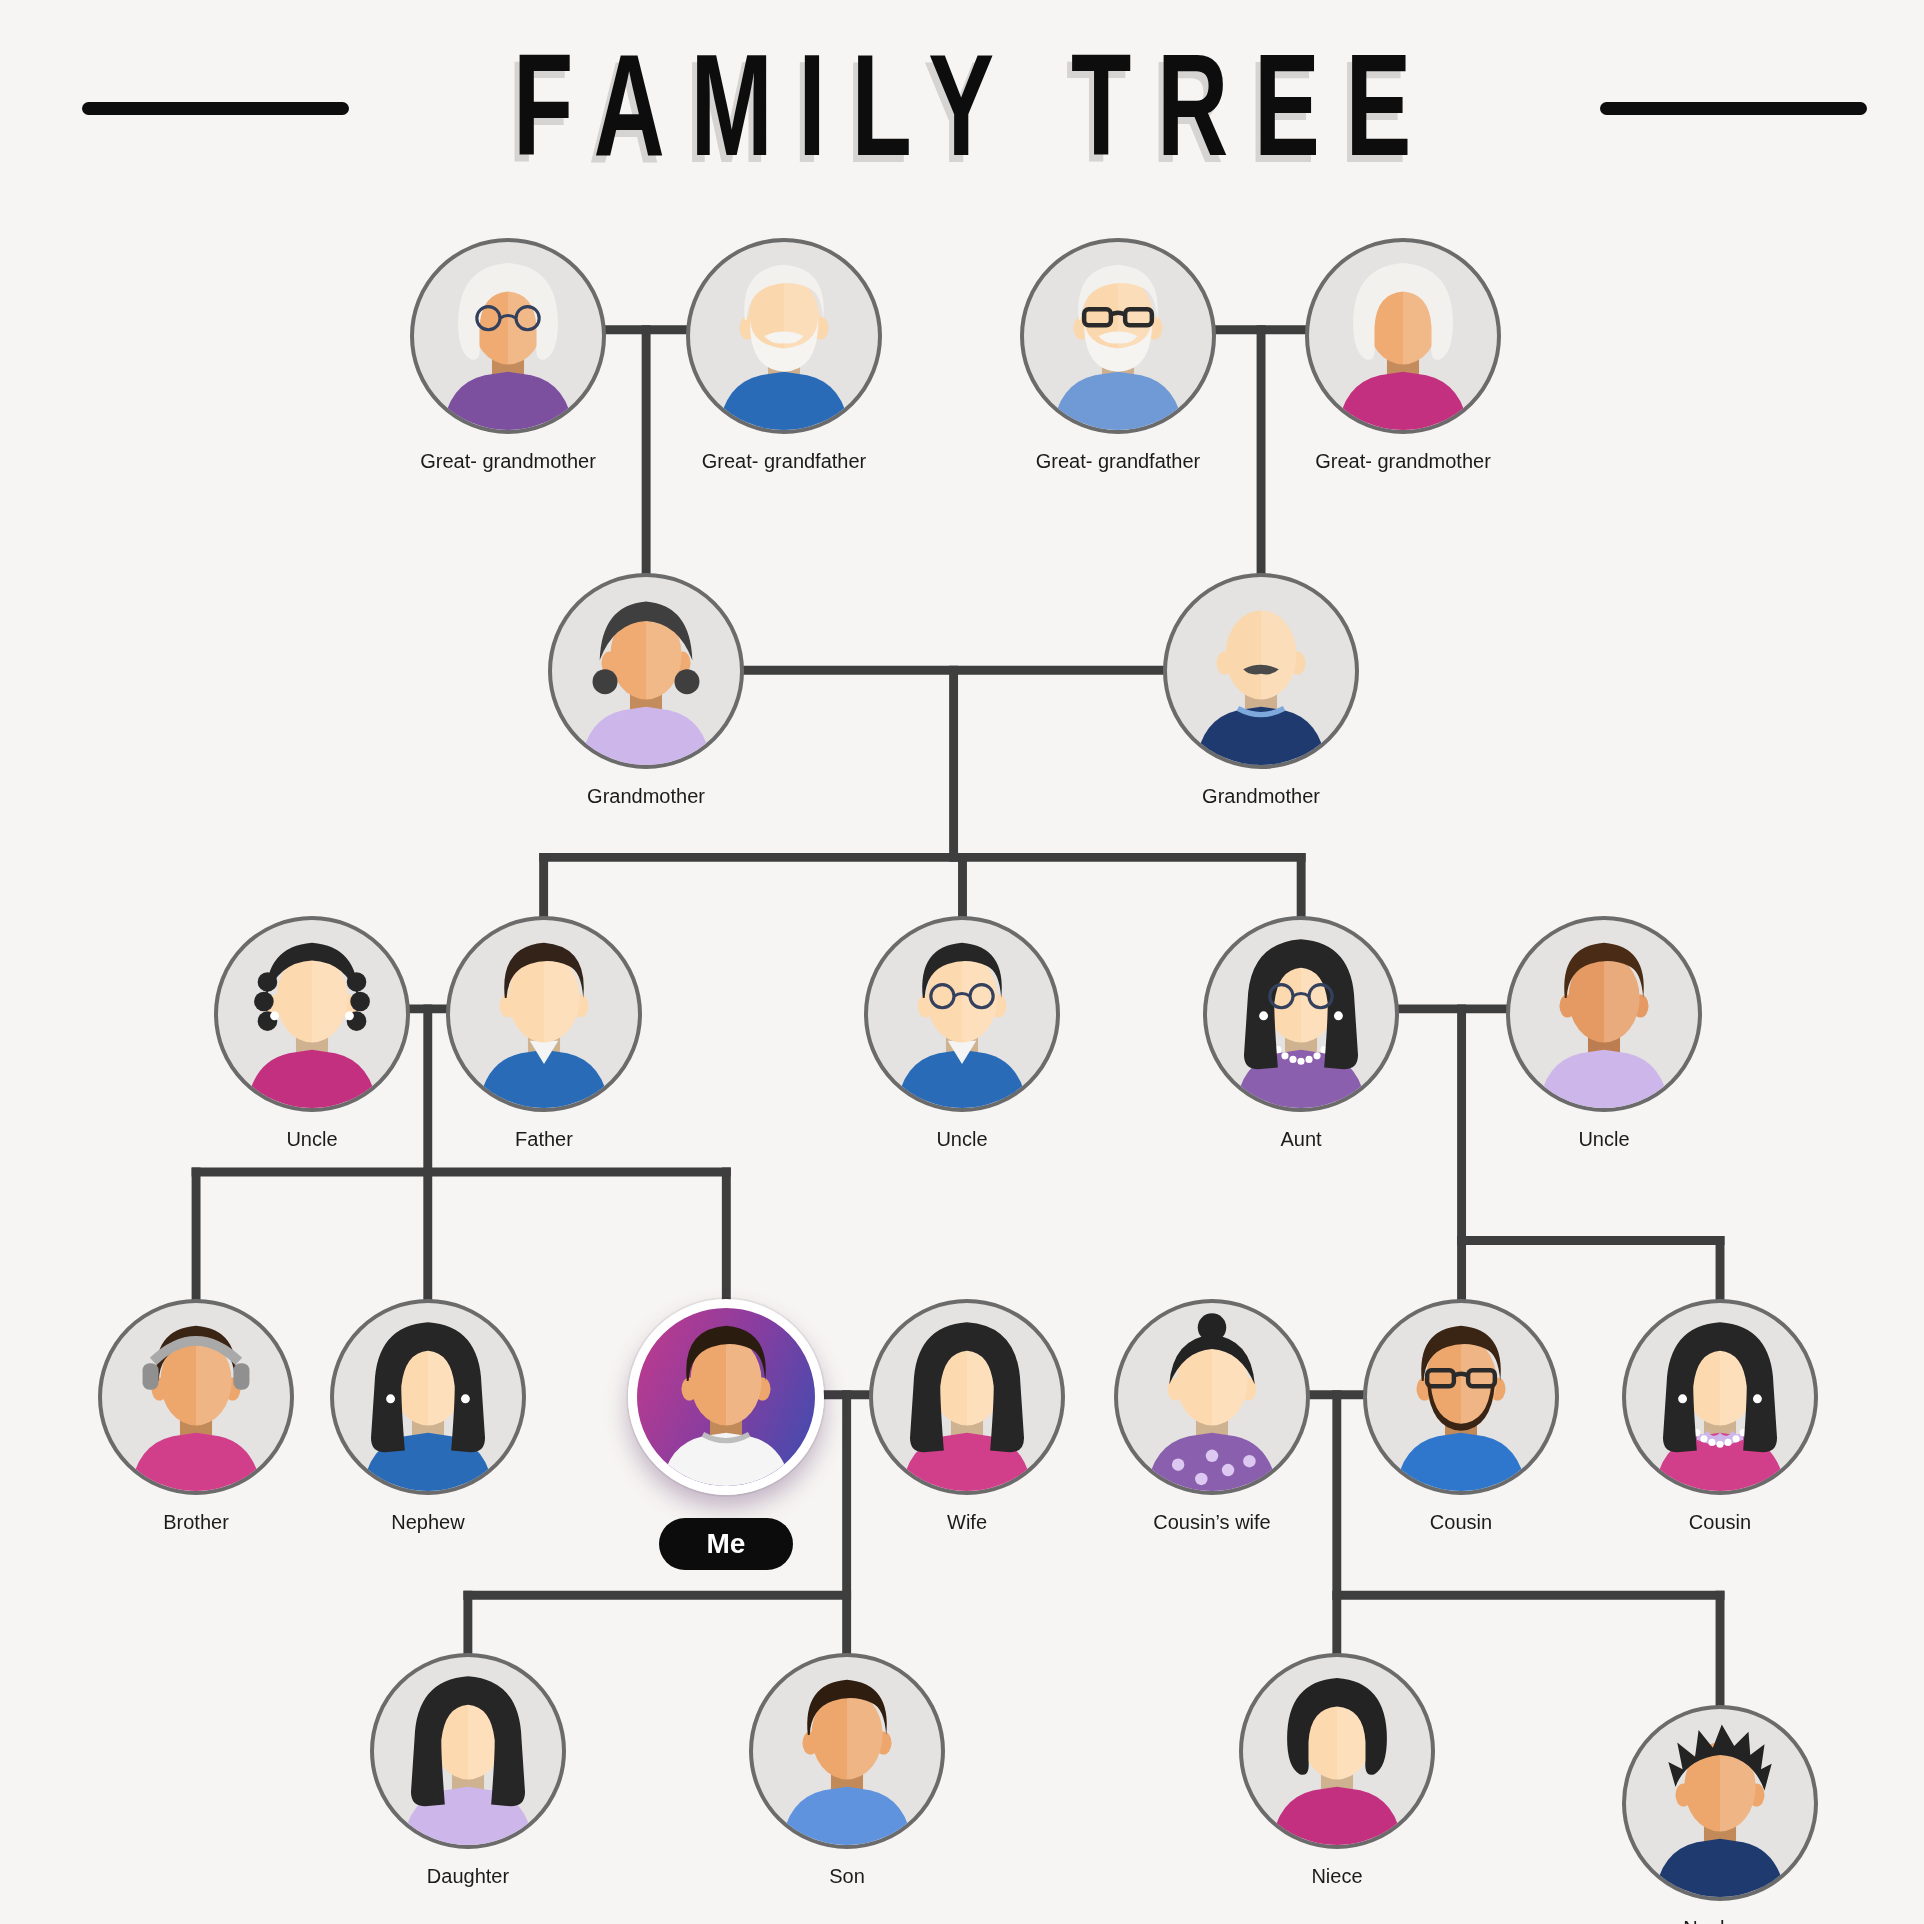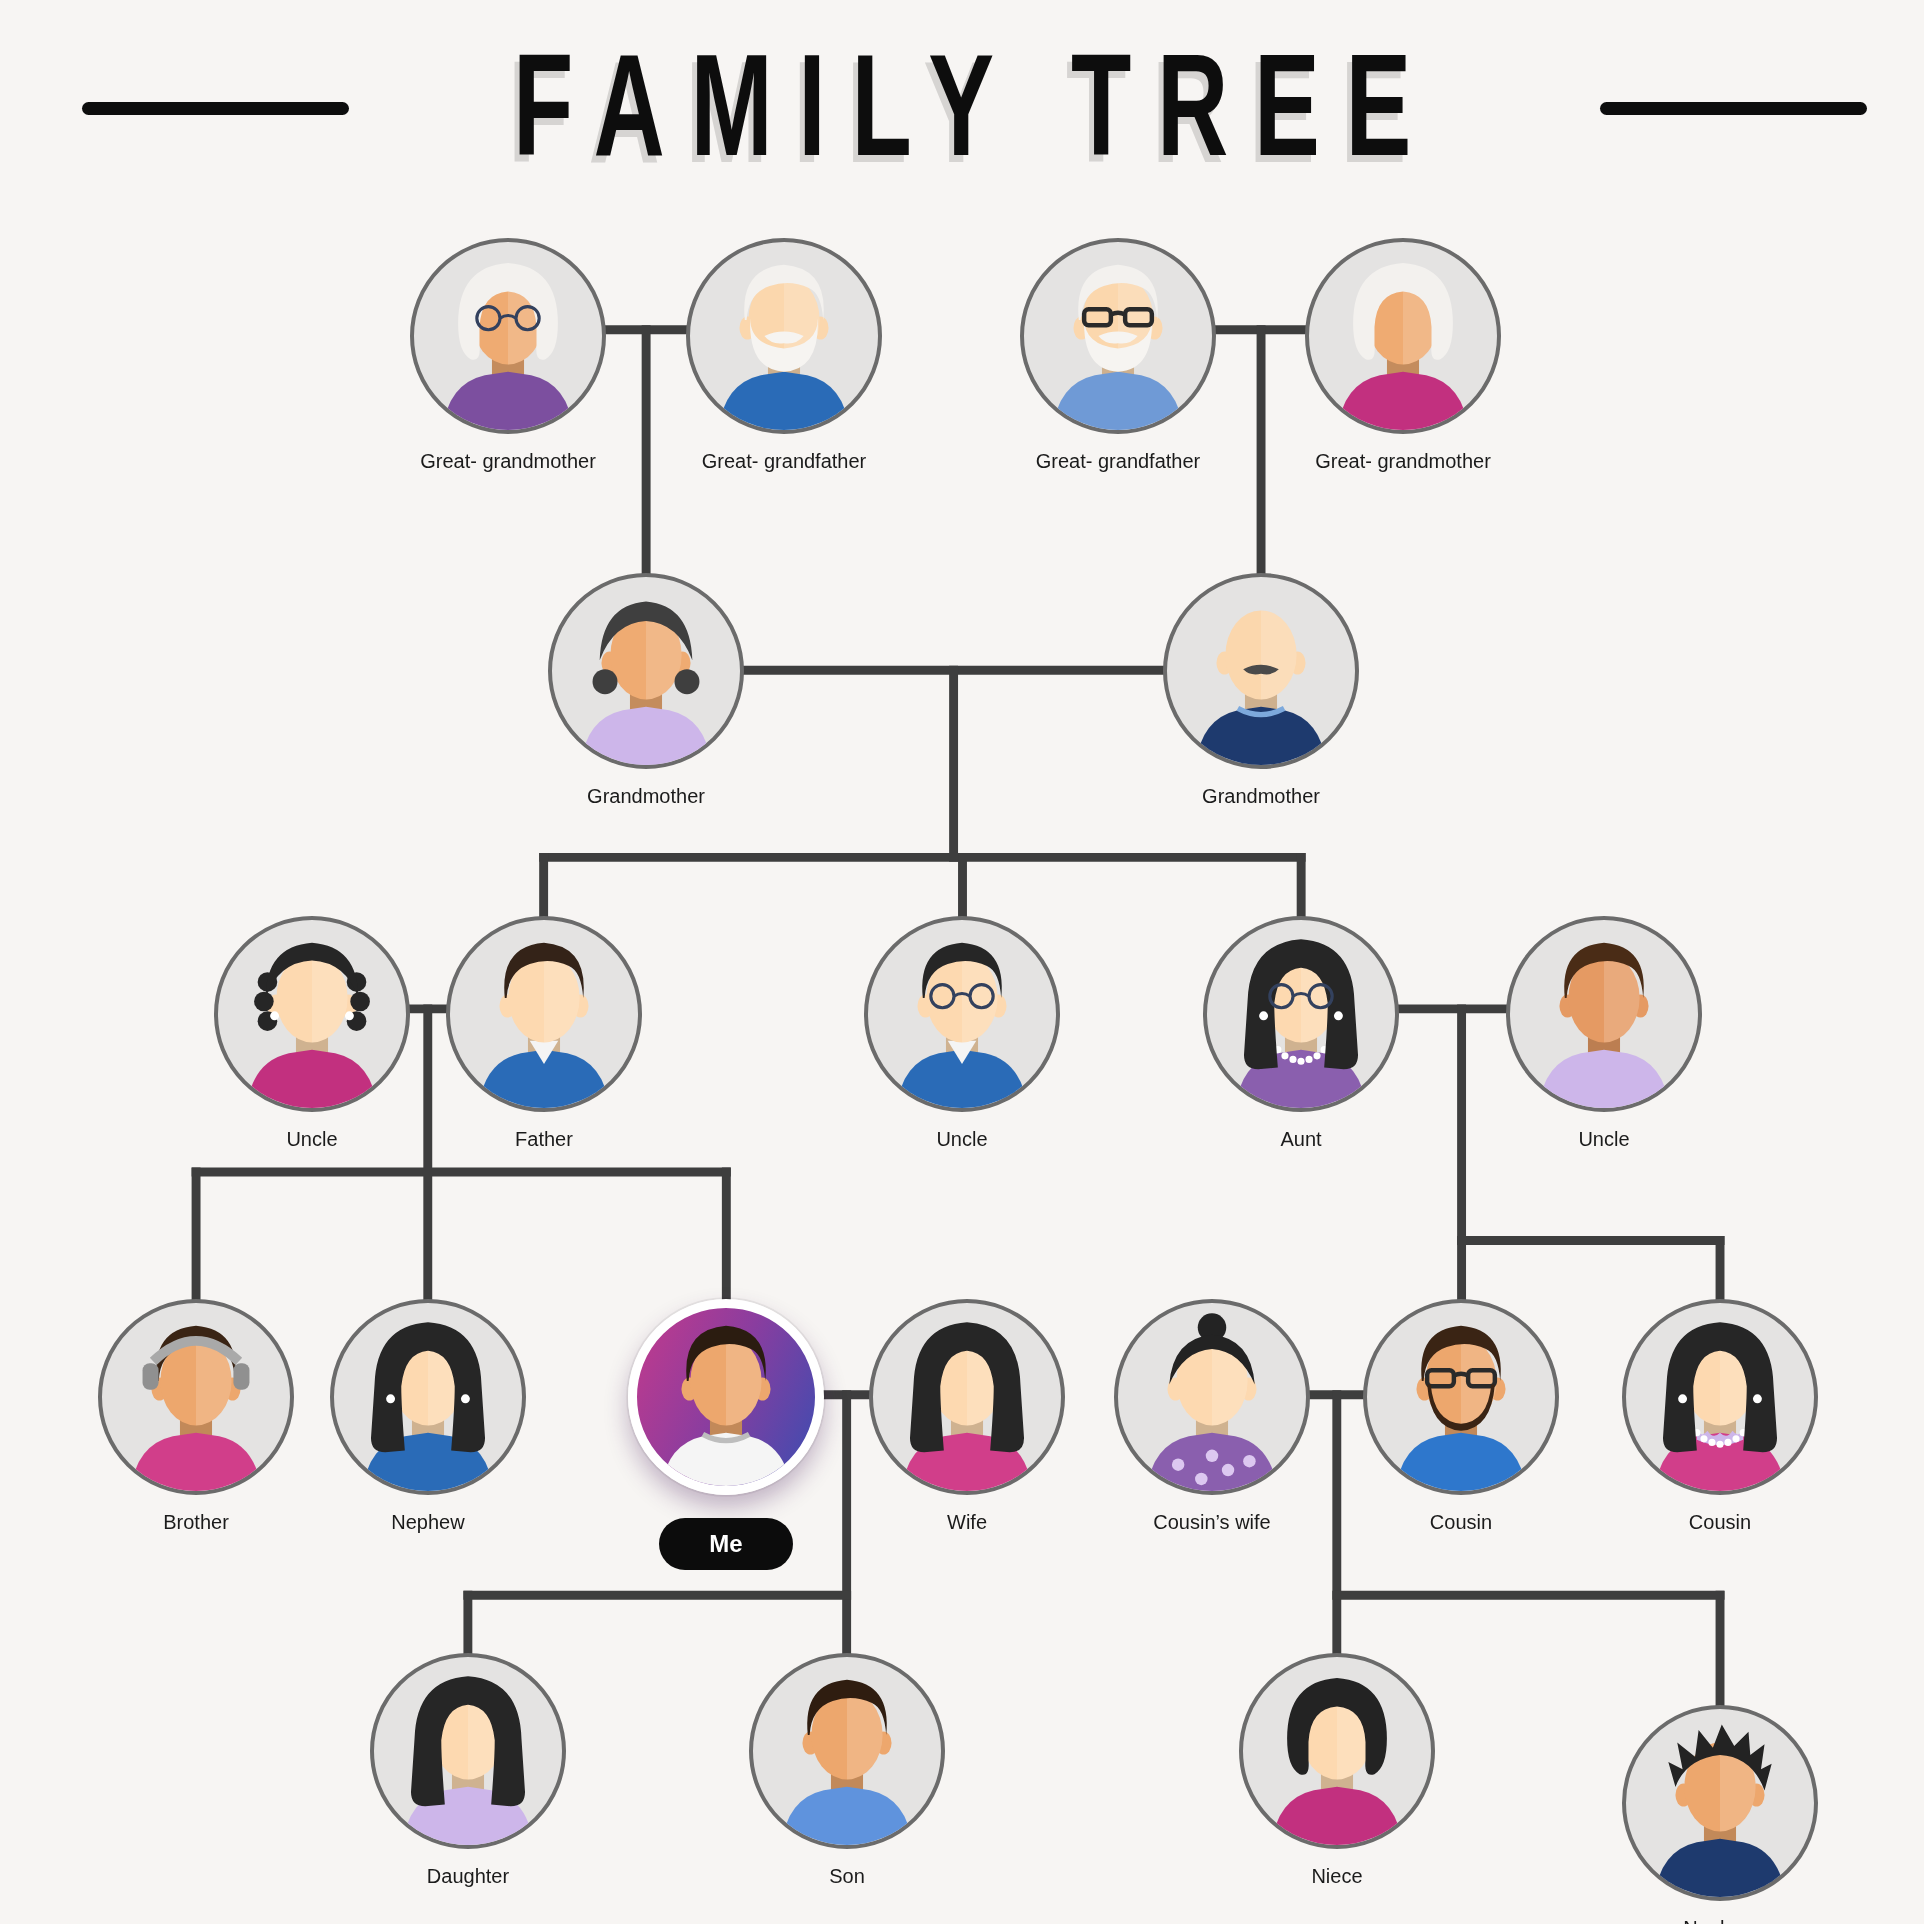--- a/index.html
+++ b/index.html
@@ -36,21 +36,21 @@
     box-shadow:0 0 0 1.8px rgba(0,0,0,0.06), 0 12.5px 23px rgba(70,25,90,0.30);
   }
   .node.me .circle svg{left:-9px;top:-9px;}
   .plabel{
     position:absolute;left:50%;top:212px;transform:translateX(-50%);
     width:321px;text-align:center;font-size:20px;color:#1b1b1b;white-space:nowrap;
   }
   .me-pill{
     position:absolute;left:50%;top:219px;transform:translateX(-50%);
     width:134px;height:52px;border-radius:26px;background:#0c0c0c;color:#ffffff;
-    font-size:24px;font-weight:bold;display:flex;align-items:center;justify-content:center;
+    font-size:28px;font-weight:bold;display:flex;align-items:center;justify-content:center;
   }
 </style>
 </head>
 <body>
 
 <svg id="lines" width="1925" height="1925" viewBox="0 0 2160 2160">
     <path d="M570 370 H880"></path>
     <path d="M725 370 V753"></path>
     <path d="M1255 370 H1575"></path>
     <path d="M1415 370 V753"></path>

